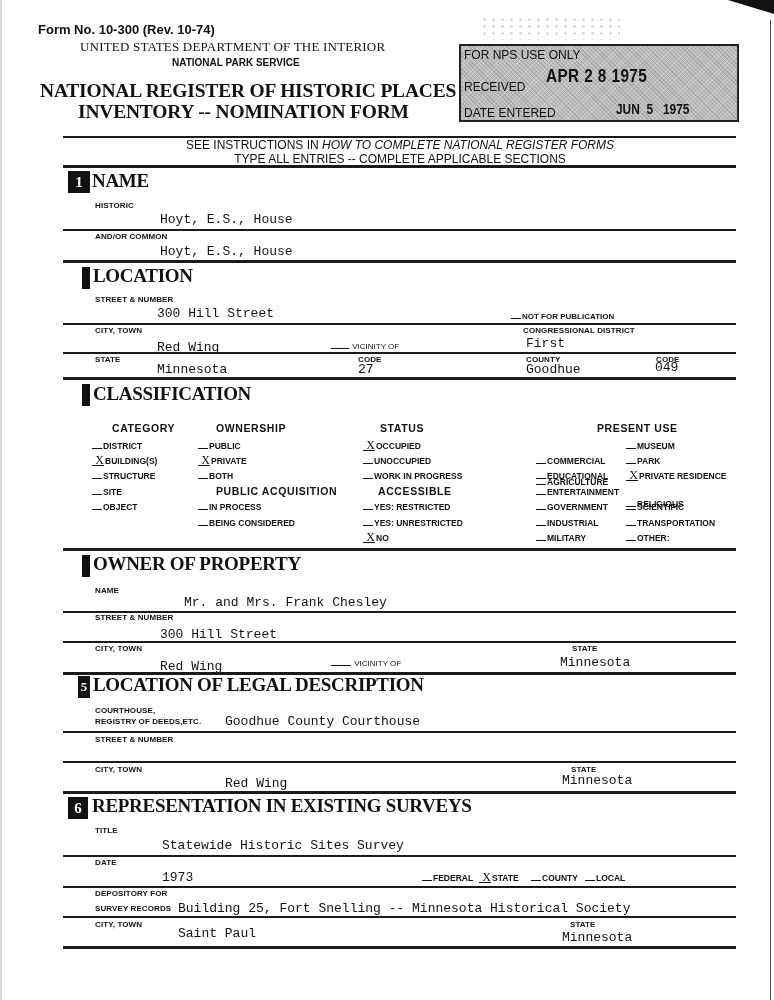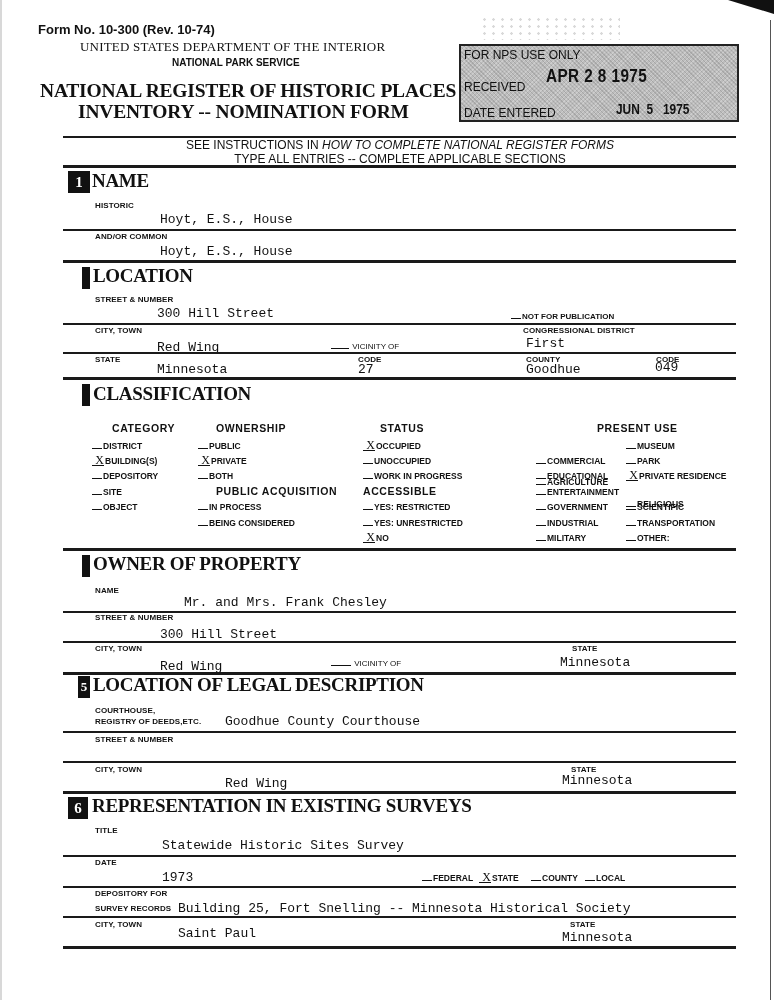--- a/index.html
+++ b/index.html
@@ -109,26 +109,26 @@
 <div class="hline thick" style="left:63px;top:377px;width:673px;"></div>
 
 <div class="secbar" style="left:82px;top:384px;width:8px;height:22px;"></div>
 <div class="sechead" style="left:93px;top:383px;">CLASSIFICATION</div>
 
 <div class="colhead" style="left:112px;top:422px;">CATEGORY</div>
 <div class="colhead" style="left:216px;top:422px;">OWNERSHIP</div>
 <div class="colhead" style="left:380px;top:422px;">STATUS</div>
 <div class="colhead" style="left:597px;top:422px;">PRESENT USE</div>
 <div class="colhead" style="left:216px;top:485px;">PUBLIC ACQUISITION</div>
-<div class="colhead" style="left:363px;top:485px;">ACCESSIBLE</div>
+<div class="colhead" style="left:378px;top:485px;">ACCESSIBLE</div>
 
 <div id="cat-opts">
     <div class="opt" style="left: 92px; top: 441px; text-align: right;"><span class="blank"></span><span>DISTRICT</span></div>
     <div class="opt" style="left: 92px; top: 456px;"><span class="mark">X</span><span>BUILDING(S)</span></div>
-    <div class="opt" style="left: 92px; top: 471px;"><span class="blank"></span><span>DEPOSITORY</span></div>
+    <div class="opt" style="left: 92px; top: 471px;"><span class="blank"></span><span>STRUCTURE</span></div>
     <div class="opt" style="left: 92px; top: 487px;"><span class="blank"></span><span>SITE</span></div>
     <div class="opt" style="left: 92px; top: 502px;"><span class="blank"></span><span>OBJECT</span></div>
     <div class="opt" style="left: 198px; top: 441px;"><span class="blank"></span><span>PUBLIC</span></div>
     <div class="opt" style="left: 198px; top: 456px;"><span class="mark">X</span><span>PRIVATE</span></div>
     <div class="opt" style="left: 198px; top: 471px;"><span class="blank"></span><span>BOTH</span></div>
     <div class="opt" style="left: 198px; top: 502px;"><span class="blank"></span><span>IN PROCESS</span></div>
     <div class="opt" style="left: 198px; top: 518px;"><span class="blank"></span><span>BEING CONSIDERED</span></div>
     <div class="opt" style="left: 363px; top: 441px;"><span class="mark">X</span><span>OCCUPIED</span></div>
     <div class="opt" style="left: 363px; top: 456px;"><span class="blank"></span><span>UNOCCUPIED</span></div>
     <div class="opt" style="left: 363px; top: 471px;"><span class="blank"></span><span>WORK IN PROGRESS</span></div>

